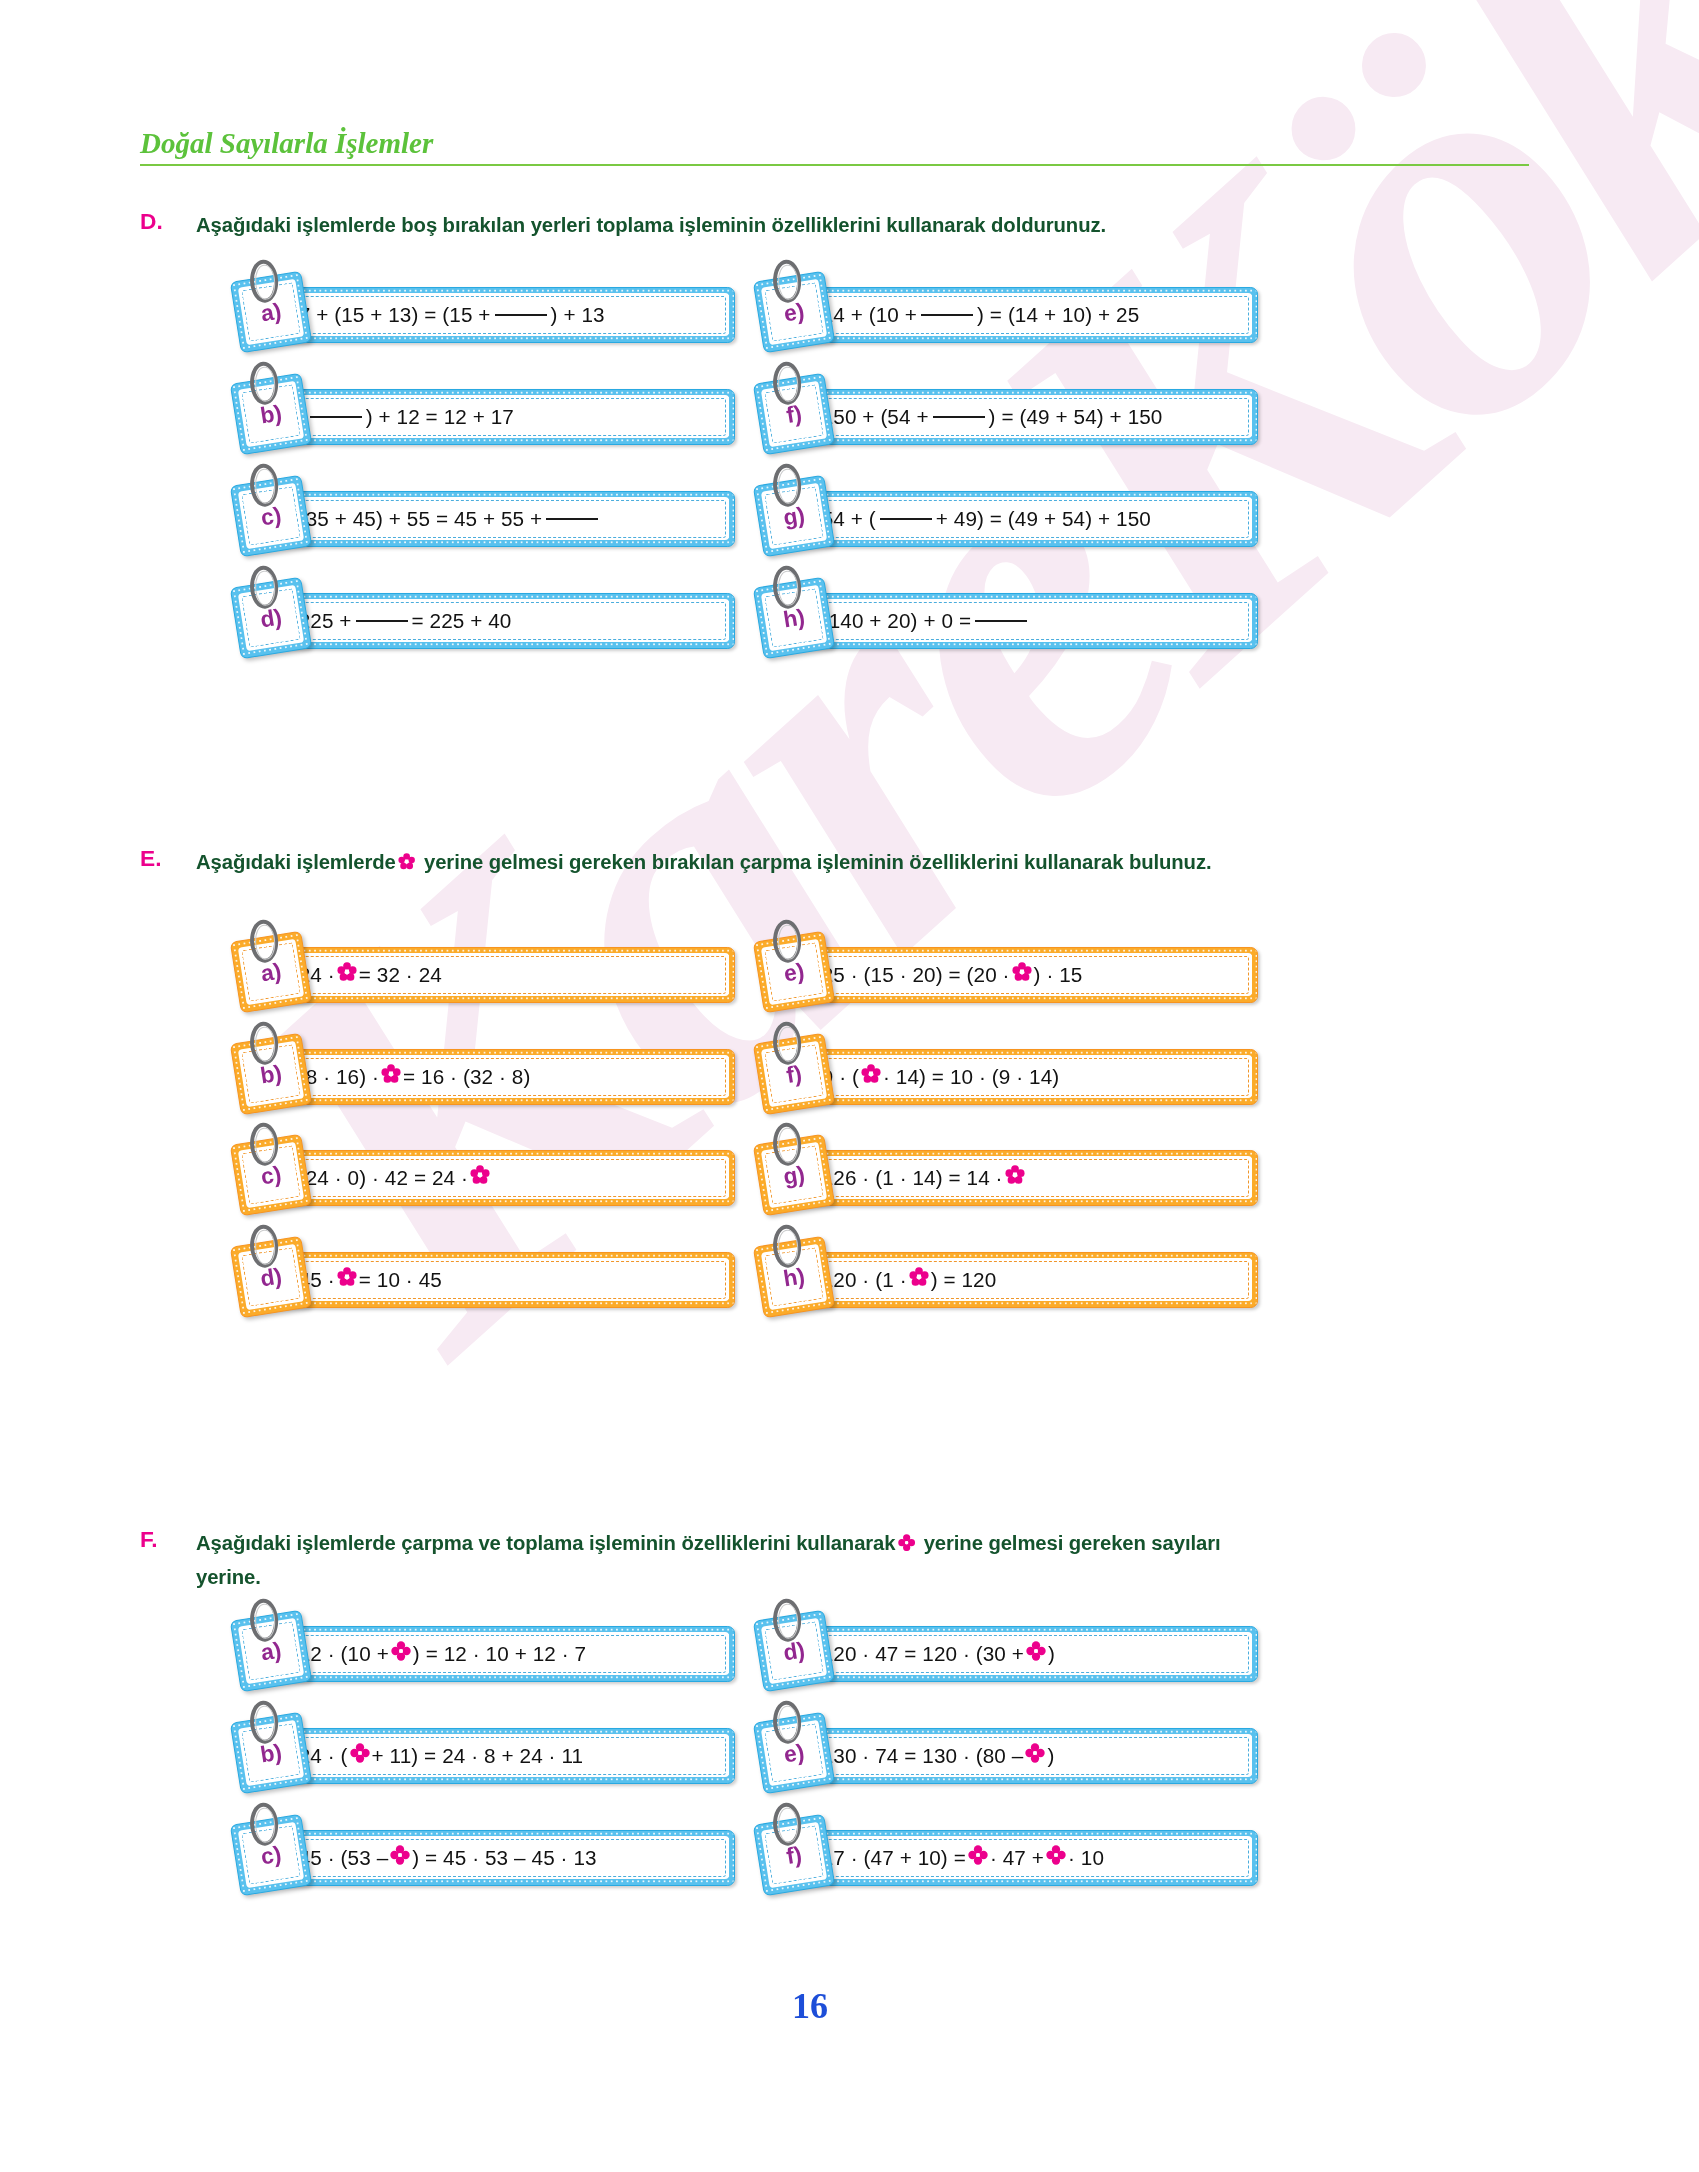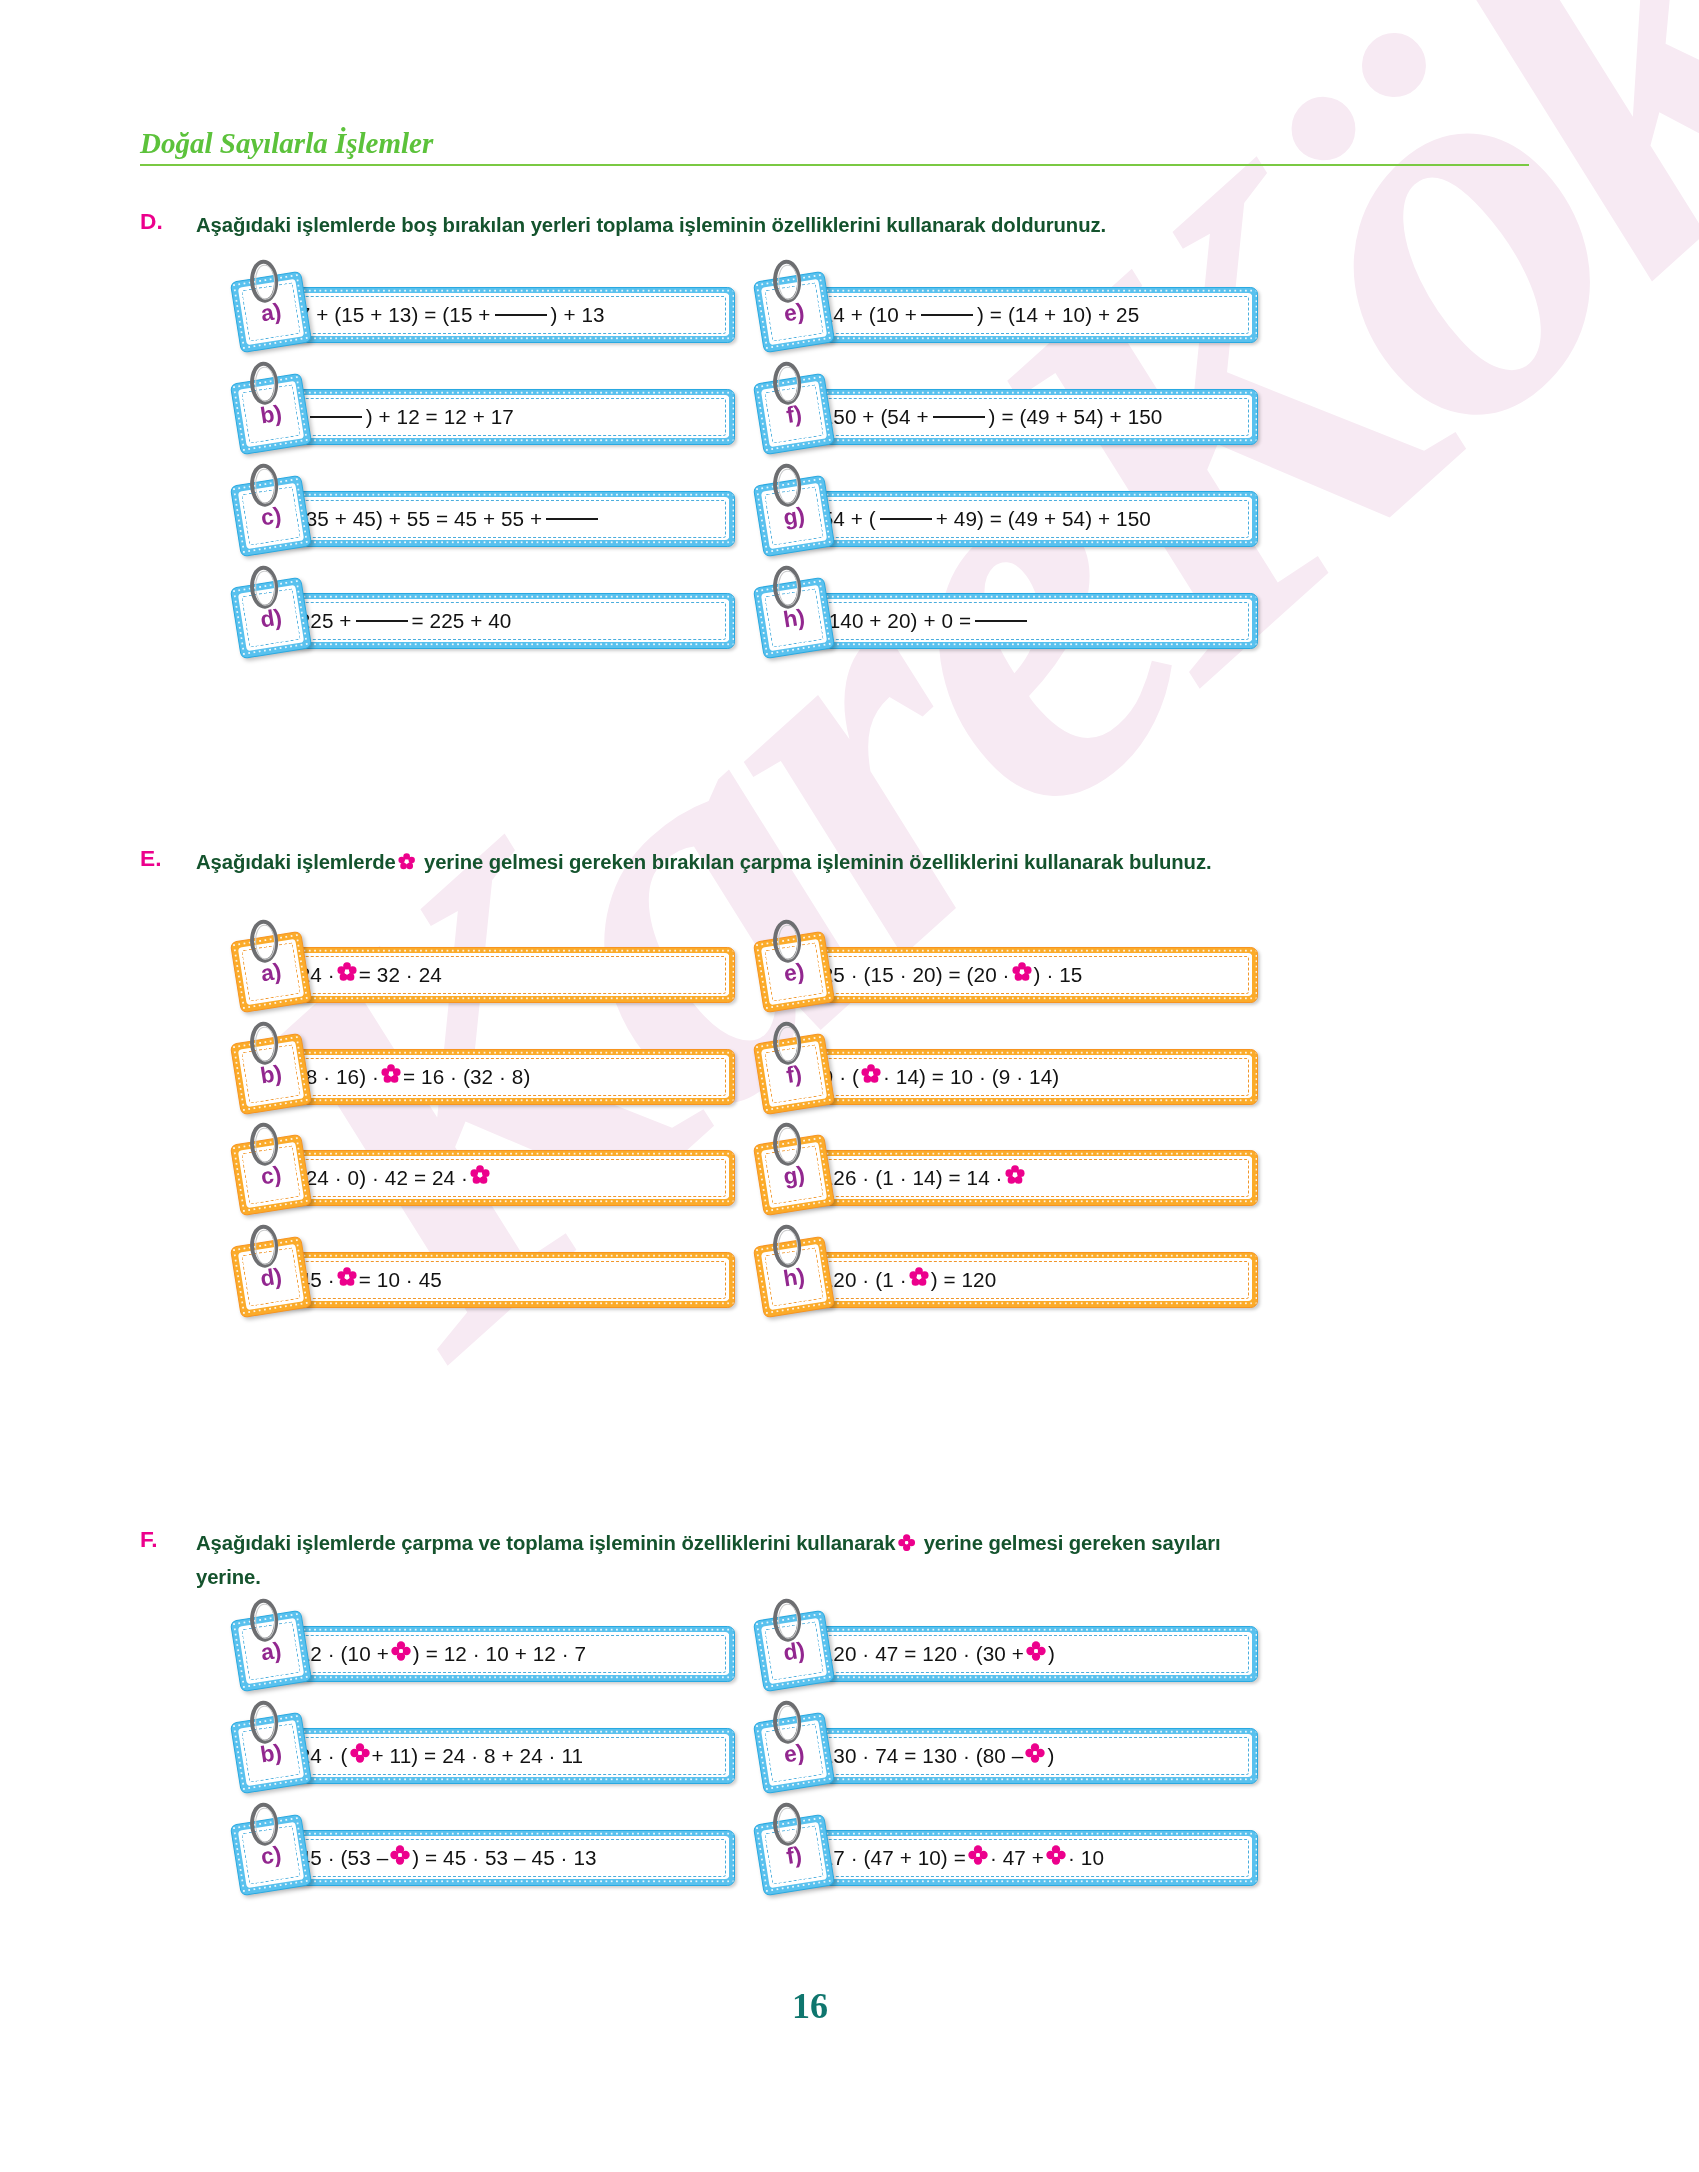--- a/index.html
+++ b/index.html
@@ -160,21 +160,21 @@
     width:calc(100% - 2.7px);height:calc(100% - 2.7px);
     border:1.3px solid #c9cacb;border-radius:50%;
   }
 
   
   .pagenum{
     position:absolute;left:760px;top:1966px;
     width:100px;height:79px;
     display:flex;align-items:center;justify-content:center;
     font-family:"Liberation Serif", serif;
-    font-size:36px;font-weight:bold;color:#0f766e;
+    font-size:36px;font-weight:bold;color:#1d4ed8;
     z-index:6;
   }
 </style>
 </head>
 <body>
 
 <div class="watermark">KareKök</div>
 
 <div class="page">
 

